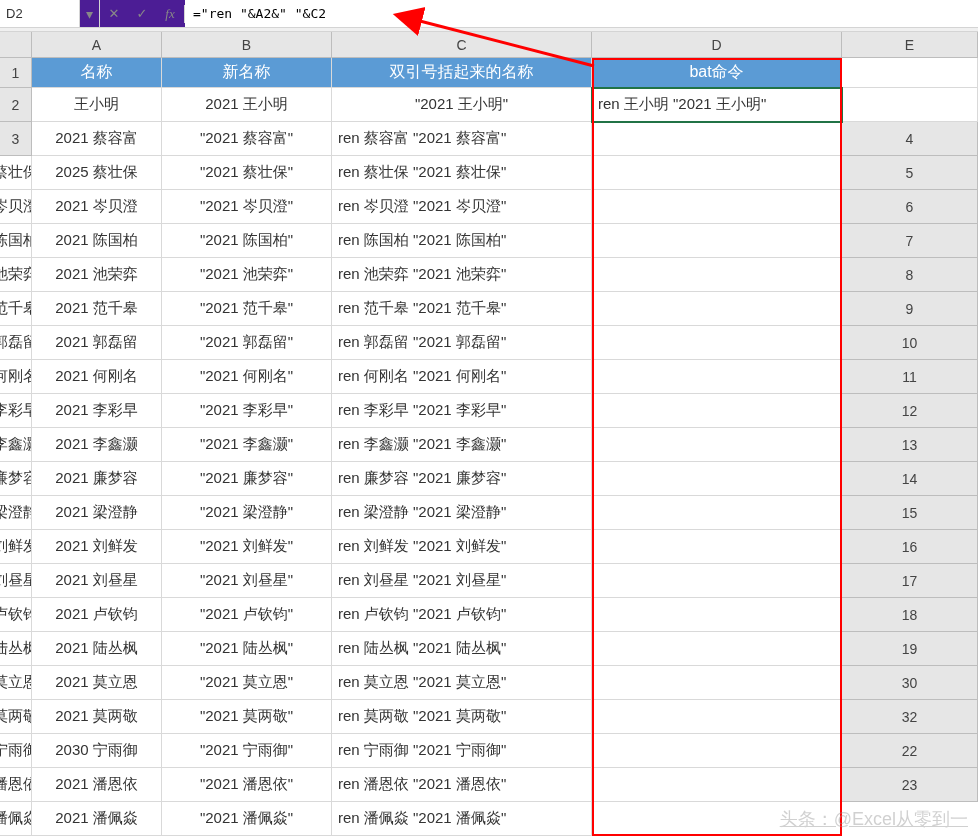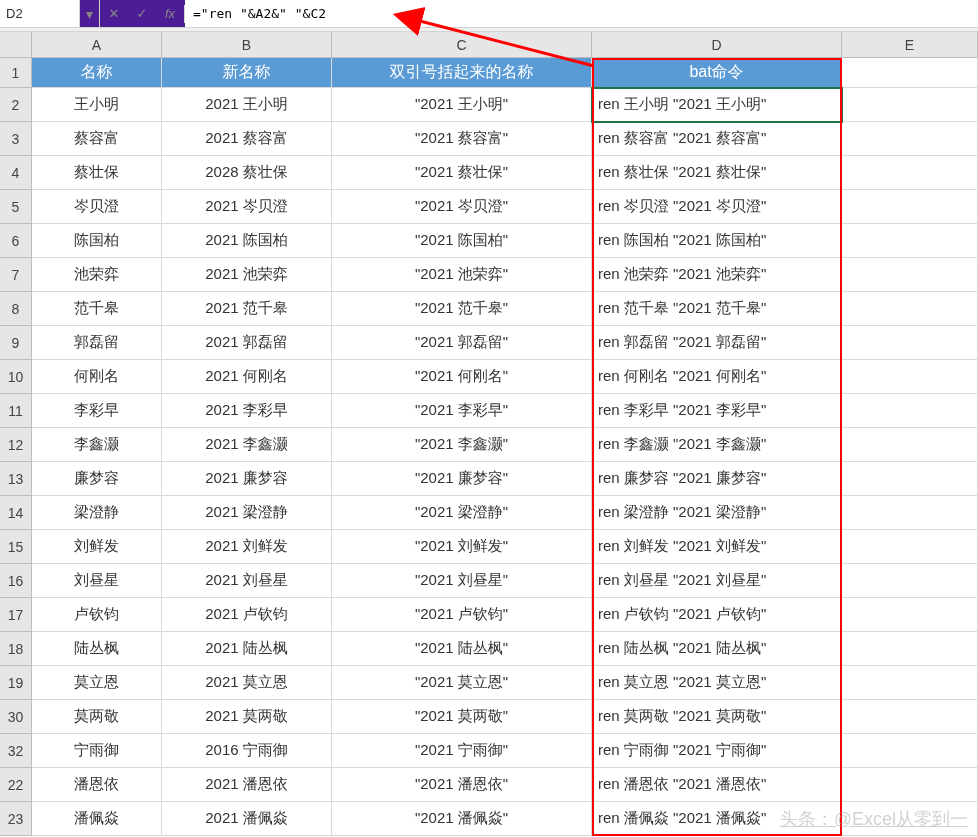--- a/index.html
+++ b/index.html
@@ -45,21 +45,21 @@
   }
   .fb-icon {
     width: 28px;
     height: 100%;
     display: flex;
     align-items: center;
     justify-content: center;
     color: #888;
     font-size: 13px;
   }
-  .fb-icon.fx { font-style: italic; font-family: Liberation Sans, sans-serif; }
+  .fb-icon.fx { font-style: italic; font-family: Liberation Serif, serif; }
   .fb-sep {
     width:1px;height:18px;background:#d4d4d4;
   }
   .formula-input {
     flex: 1;
     height: 100%;
     border: none;
     outline: none;
     padding: 0 8px;
     font-size: 13px;
@@ -190,28 +190,27 @@
   <div class="cell hdrcell">双引号括起来的名称</div>
   <div class="cell hdrcell">bat命令</div>
   <div class="cell" style="height:30px"></div>
 <div class="rowhdr">2</div>
     <div class="cell center">王小明</div>
     <div class="cell center">2021 王小明</div>
     <div class="cell center">"2021 王小明"</div>
     <div class="cell left active-cell">ren 王小明 "2021 王小明"</div>
     <div class="cell left"></div>
     <div class="rowhdr">3</div>
-    <div class="cell center">蔡容富</div>
     <div class="cell center">2021 蔡容富</div>
     <div class="cell center">"2021 蔡容富"</div>
     <div class="cell left">ren 蔡容富 "2021 蔡容富"</div>
     <div class="cell left"></div>
     <div class="rowhdr">4</div>
     <div class="cell center">蔡壮保</div>
-    <div class="cell center">2028 蔡壮保</div>
+    <div class="cell center">2025 蔡壮保</div>
     <div class="cell center">"2021 蔡壮保"</div>
     <div class="cell left">ren 蔡壮保 "2021 蔡壮保"</div>
     <div class="cell left"></div>
     <div class="rowhdr">5</div>
     <div class="cell center">岑贝澄</div>
     <div class="cell center">2021 岑贝澄</div>
     <div class="cell center">"2021 岑贝澄"</div>
     <div class="cell left">ren 岑贝澄 "2021 岑贝澄"</div>
     <div class="cell left"></div>
     <div class="rowhdr">6</div>
@@ -299,21 +298,21 @@
     <div class="cell left">ren 莫立恩 "2021 莫立恩"</div>
     <div class="cell left"></div>
     <div class="rowhdr">30</div>
     <div class="cell center">莫两敬</div>
     <div class="cell center">2021 莫两敬</div>
     <div class="cell center">"2021 莫两敬"</div>
     <div class="cell left">ren 莫两敬 "2021 莫两敬"</div>
     <div class="cell left"></div>
     <div class="rowhdr">32</div>
     <div class="cell center">宁雨御</div>
-    <div class="cell center">2016 宁雨御</div>
+    <div class="cell center">2030 宁雨御</div>
     <div class="cell center">"2021 宁雨御"</div>
     <div class="cell left">ren 宁雨御 "2021 宁雨御"</div>
     <div class="cell left"></div>
     <div class="rowhdr">22</div>
     <div class="cell center">潘恩依</div>
     <div class="cell center">2021 潘恩依</div>
     <div class="cell center">"2021 潘恩依"</div>
     <div class="cell left">ren 潘恩依 "2021 潘恩依"</div>
     <div class="cell left"></div>
     <div class="rowhdr">23</div>

